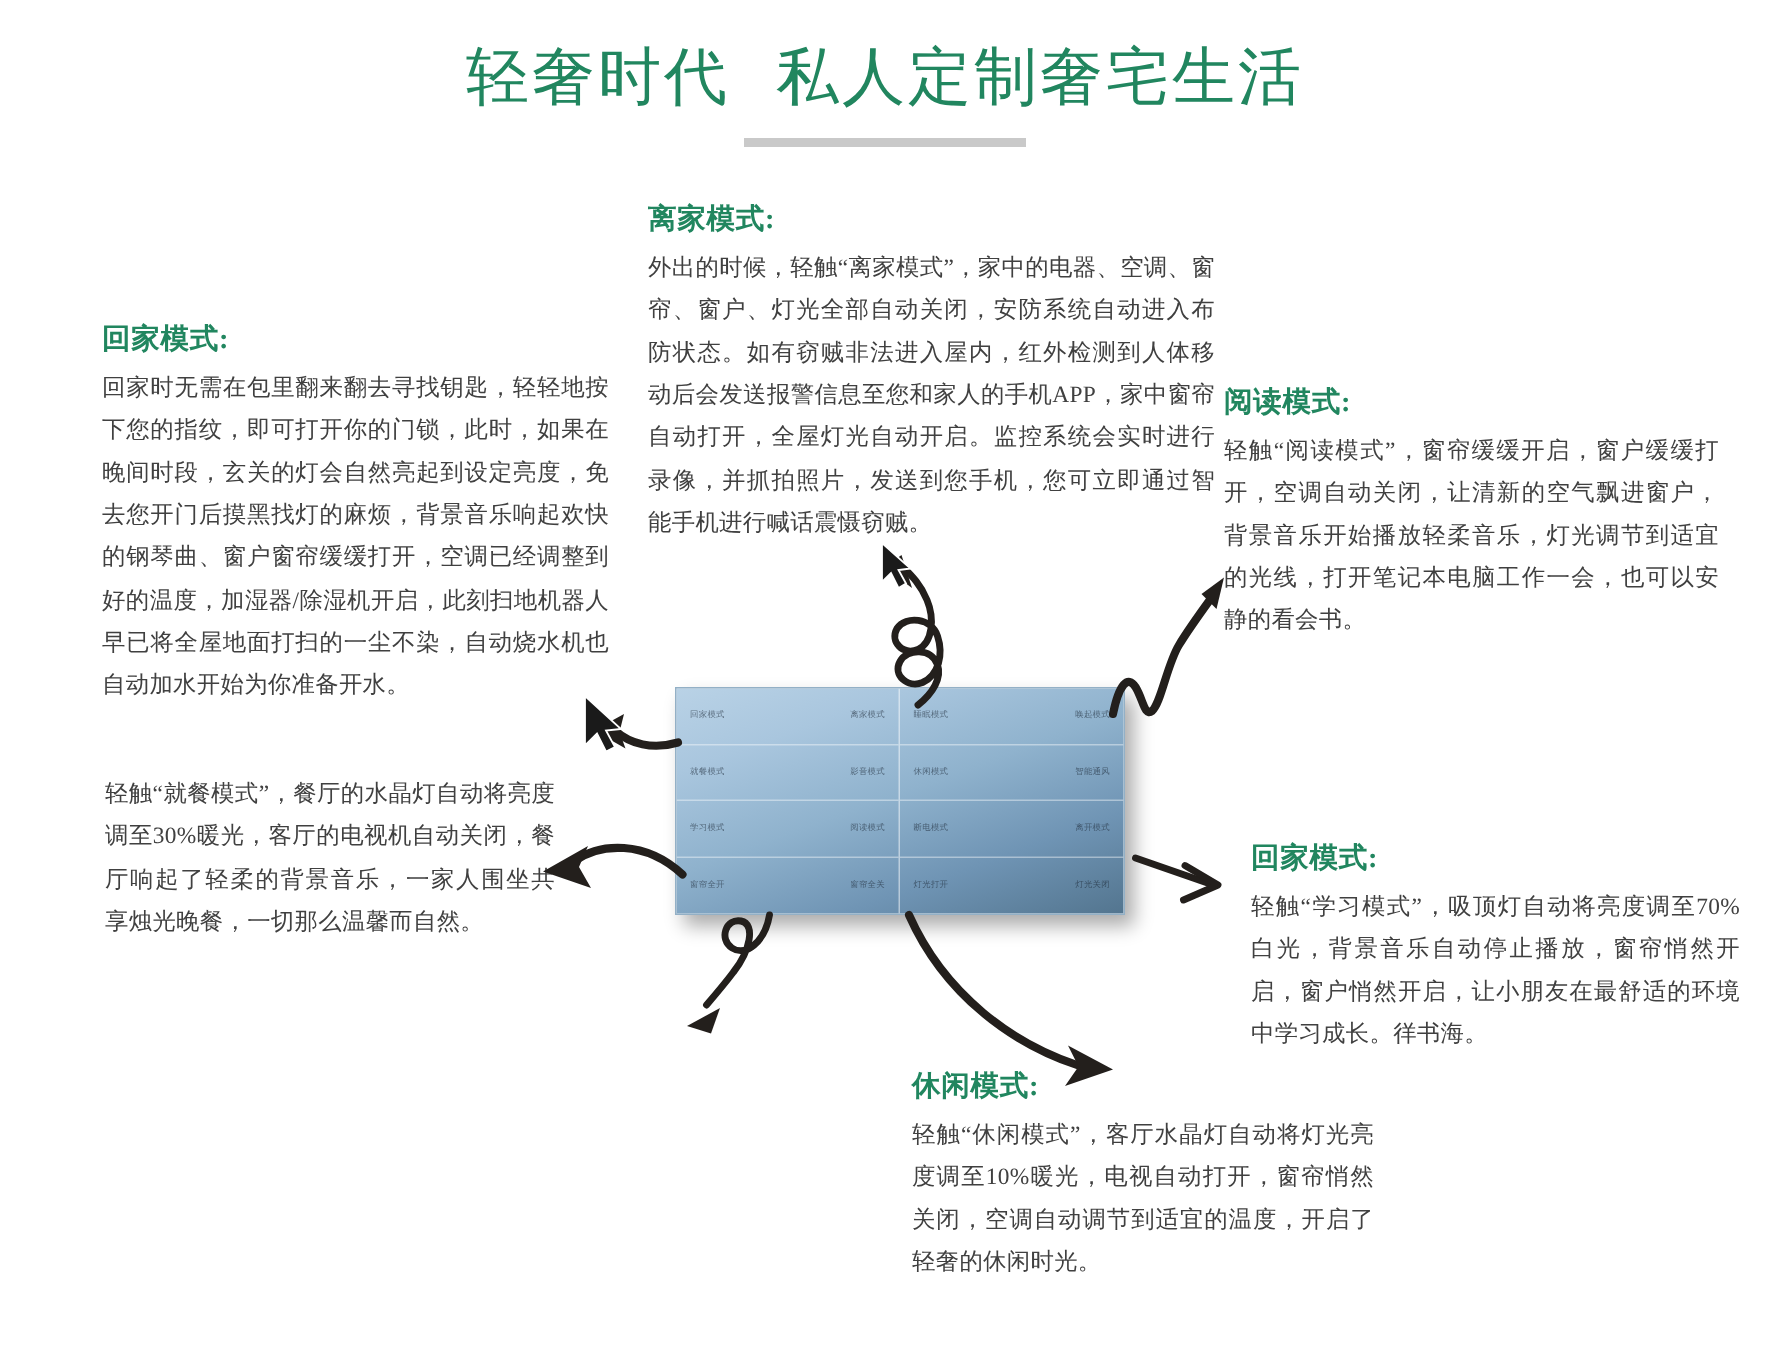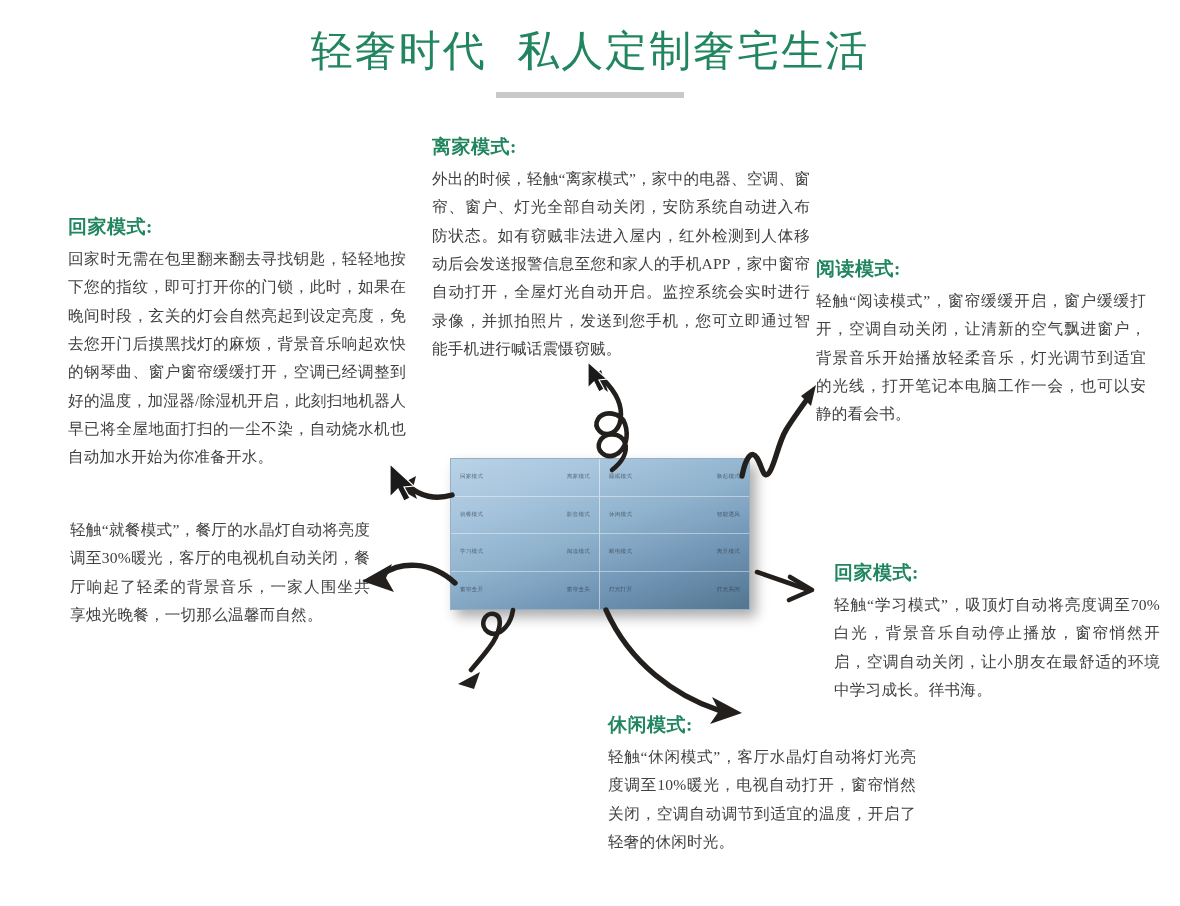--- a/index.html
+++ b/index.html
@@ -158,21 +158,21 @@
     <h3>阅读模式:</h3>
     <p>轻触“阅读模式”，窗帘缓缓开启，窗户缓缓打开，空调自动关闭，让清新的空气飘进窗户，背景音乐开始播放轻柔音乐，灯光调节到适宜的光线，打开笔记本电脑工作一会，也可以安静的看会书。</p>
   </div>
 
   <div class="block" id="b-dining">
     <p>轻触“就餐模式”，餐厅的水晶灯自动将亮度调至30%暖光，客厅的电视机自动关闭，餐厅响起了轻柔的背景音乐，一家人围坐共享烛光晚餐，一切那么温馨而自然。</p>
   </div>
 
   <div class="block" id="b-study">
     <h3>回家模式:</h3>
-    <p>轻触“学习模式”，吸顶灯自动将亮度调至70%白光，背景音乐自动停止播放，窗帘悄然开启，空调自动关闭，让小朋友在最舒适的环境中学习成长。徉书海。</p>
+    <p>轻触“学习模式”，吸顶灯自动将亮度调至70%白光，背景音乐自动停止播放，窗帘悄然开启，窗户悄然开启，让小朋友在最舒适的环境中学习成长。徉书海。</p>
   </div>
 
 
   <div class="block" id="b-leisure">
     <h3>休闲模式:</h3>
     <p>轻触“休闲模式”，客厅水晶灯自动将灯光亮度调至10%暖光，电视自动打开，窗帘悄然关闭，空调自动调节到适宜的温度，开启了轻奢的休闲时光。</p>
   </div>
 
   <div id="panel">
     <div class="cols">

